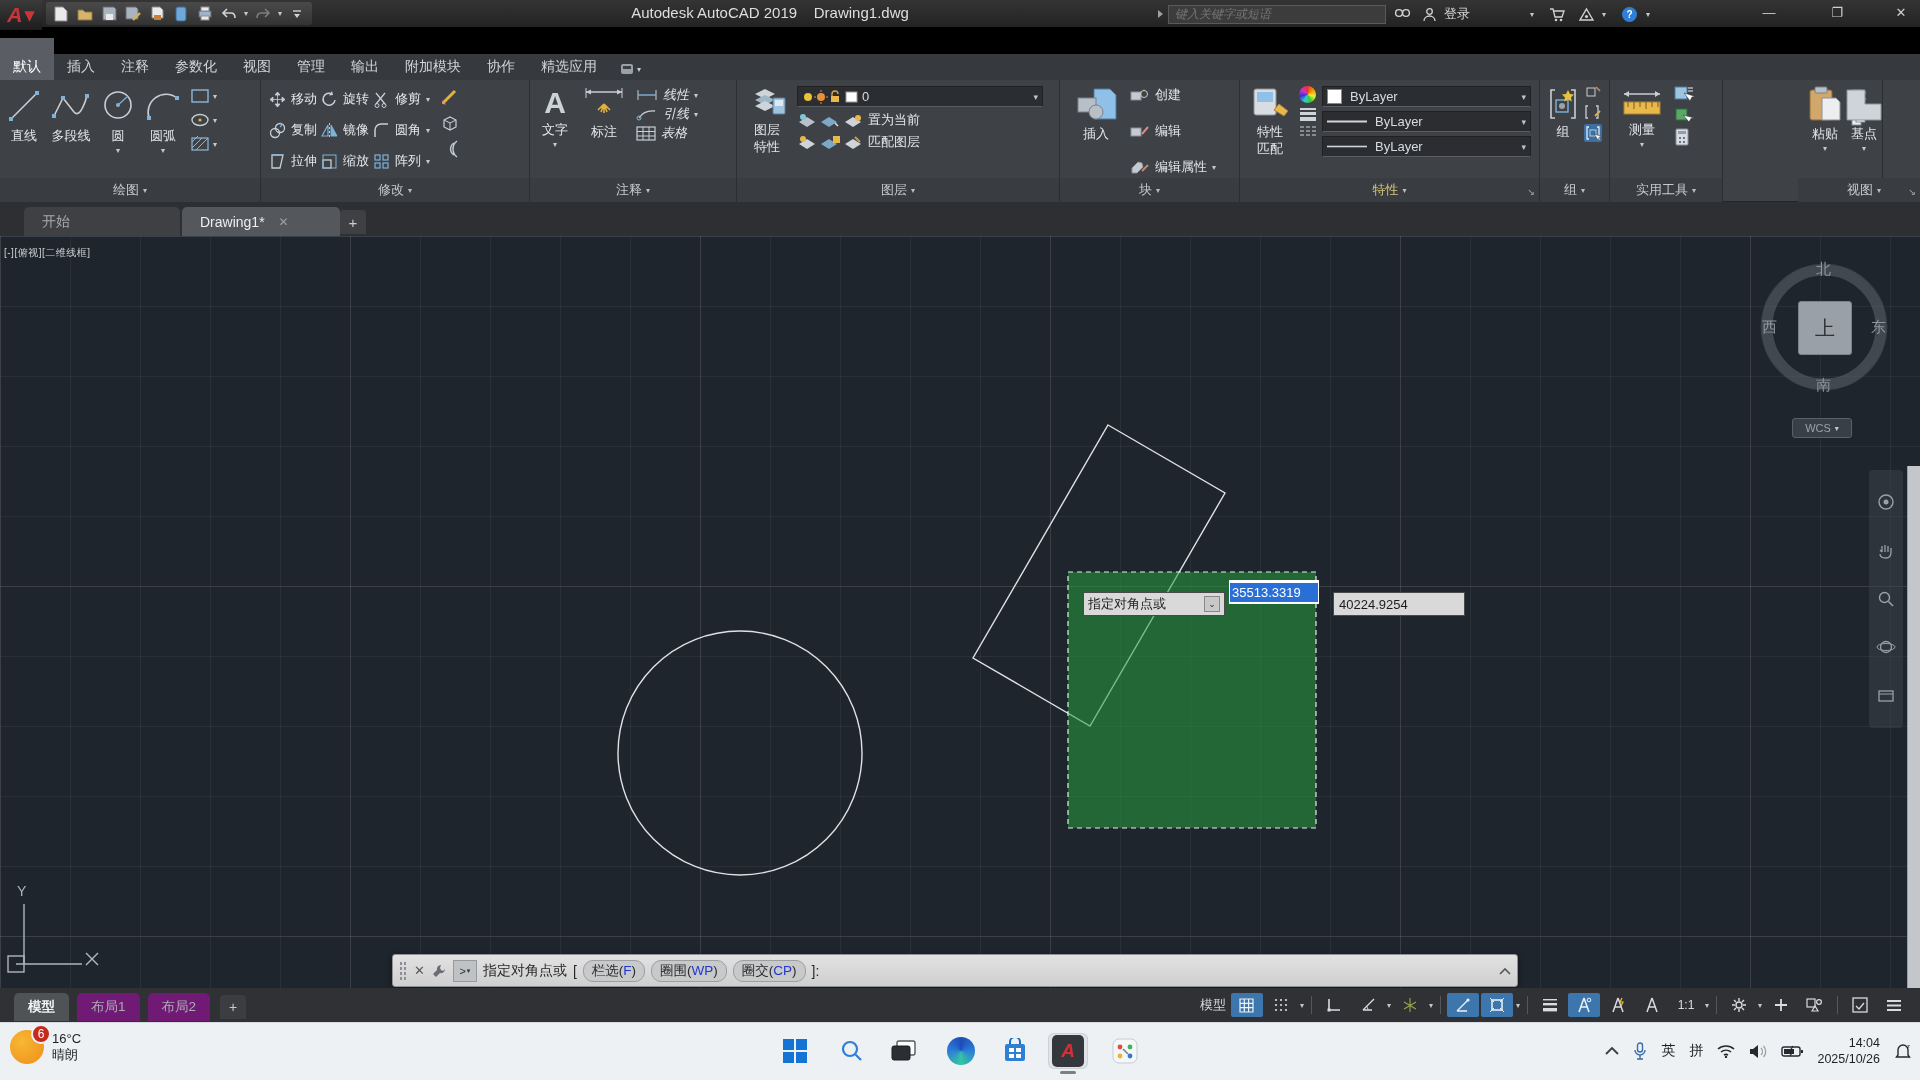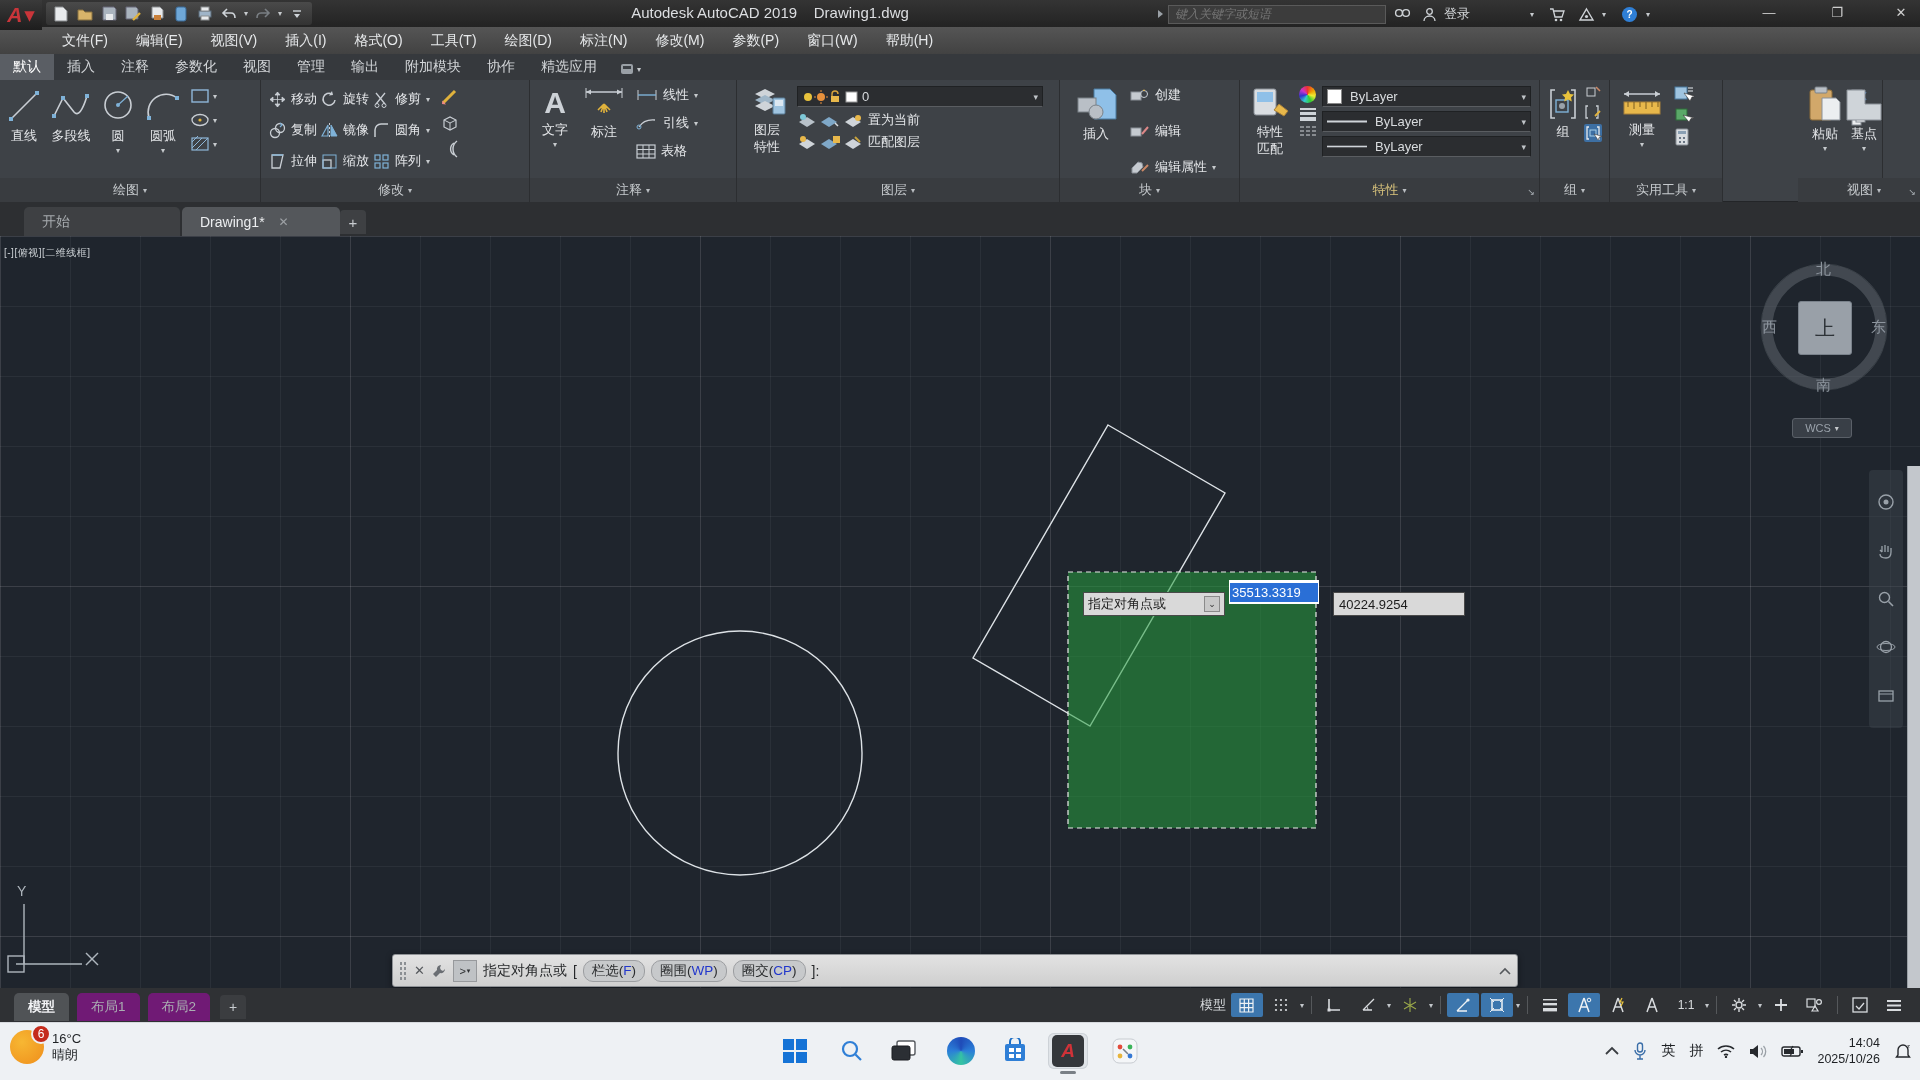--- a/index.html
+++ b/index.html
@@ -27,21 +27,21 @@
   .capbtn{width:34px;height:22px;top:1px;display:flex;align-items:center;justify-content:center;
           color:#cfcfcf;font-size:13px;}
 
   
   .menubar{left:0;top:27px;width:1920px;height:27px;background:linear-gradient(#555,#424242);
            display:flex;align-items:center;padding-left:48px;box-sizing:border-box;}
   .menu-item{font-size:14px;color:#e6e8ea;padding:0 14px;line-height:27px;}
 
   
   .rtabs{left:0;top:54px;width:1920px;height:26px;background:#36393d;display:flex;align-items:flex-end;}
-  .rtab{font-size:14px;color:#d2d5d8;padding:4px 13px 5px;line-height:17px;}
+  .rtab{font-size:14px;color:#d2d5d8;padding:20px 13px 5px;line-height:17px;}
   .rtab.active{background:#5a5e64;color:#fff;}
   .rtab-extra{display:flex;align-items:center;gap:3px;padding:4px 10px 5px;}
 
   
   .ribbon{left:0;top:80px;width:1920px;height:122px;background:#3e4247;border-bottom:1px solid #232528;box-sizing:border-box;}
   .panel{position:absolute;top:0;height:122px;border-right:1px solid #2c2e31;box-sizing:border-box;}
   .pbody{position:absolute;left:0;right:0;top:0;height:98px;display:flex;align-items:flex-start;}
   .plabel{position:absolute;left:0;right:0;bottom:0;height:24px;background:#393c40;color:#c6cacd;
           font-size:13px;display:flex;align-items:center;justify-content:center;gap:4px;}
   .plabel .dd{font-size:8px;color:#b9bdc1;}
@@ -333,34 +333,20 @@
           <circle cx="8.5" cy="8.5" r="7.5" fill="#2f7fd6"></circle>
           <text x="8.5" y="12" text-anchor="middle" font-size="10" fill="#fff" font-weight="bold">?</text>
         </svg>
     </span>
     <span class="dd">▾</span>
   </div>
   <div class="abs capbtn" style="left:1752px;">—</div>
   <div class="abs capbtn" style="left:1820px;">❐</div>
   <div class="abs capbtn" style="left:1884px;">✕</div>
 
-  <div class="abs menubar">
-    <span class="menu-item">文件(F)</span>
-    <span class="menu-item">编辑(E)</span>
-    <span class="menu-item">视图(V)</span>
-    <span class="menu-item">插入(I)</span>
-    <span class="menu-item">格式(O)</span>
-    <span class="menu-item">工具(T)</span>
-    <span class="menu-item">绘图(D)</span>
-    <span class="menu-item">标注(N)</span>
-    <span class="menu-item">修改(M)</span>
-    <span class="menu-item">参数(P)</span>
-    <span class="menu-item">窗口(W)</span>
-    <span class="menu-item">帮助(H)</span>
-  </div>
 
   <div class="abs rtabs">
     <span class="rtab active">默认</span>
     <span class="rtab">插入</span>
     <span class="rtab">注释</span>
     <span class="rtab">参数化</span>
     <span class="rtab">视图</span>
     <span class="rtab">管理</span>
     <span class="rtab">输出</span>
     <span class="rtab">附加模块</span>
@@ -553,21 +539,21 @@
         <div class="bigbtn">
           <svg width="44" height="36" viewBox="0 0 44 36">
               <line x1="4" y1="6" x2="40" y2="6" stroke="#c9ced4" stroke-width="1.4"></line>
               <line x1="4" y1="2" x2="4" y2="12" stroke="#c9ced4"></line>
               <line x1="40" y1="2" x2="40" y2="12" stroke="#c9ced4"></line>
               <path d="M4 6l5-2.5v5zM40 6l-5-2.5v5z" fill="#c9ced4"></path>
               <path d="M22 18l3 8M22 18l-3 8M22 18l0 9M22 18l6 6M22 18l-6 6" stroke="#e0b23c" stroke-width="1.6"></path>
             </svg>
           <span class="lbl">标注</span>
         </div>
-        <div class="scol" style="gap:10px;padding-top:6px;">
+        <div class="scol" style="gap:1px;padding-top:6px;font-style:italic;">
           <div class="mbtn">
             <svg width="22" height="12" viewBox="0 0 22 12">
                 <line x1="2" y1="1" x2="2" y2="11" stroke="#c9ced4"></line>
                 <line x1="20" y1="1" x2="20" y2="11" stroke="#c9ced4"></line>
                 <line x1="2" y1="6" x2="20" y2="6" stroke="#7fb2d8" stroke-width="1.4"></line>
               </svg>
             <span>线性</span>
               <span class="dd">▾</span>
           </div>
           <div class="mbtn">

